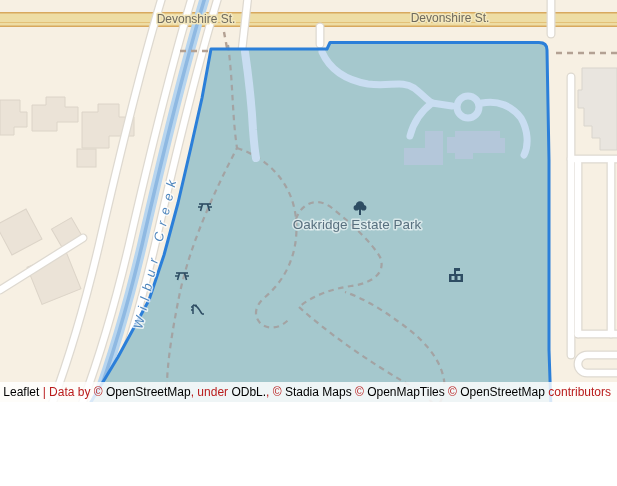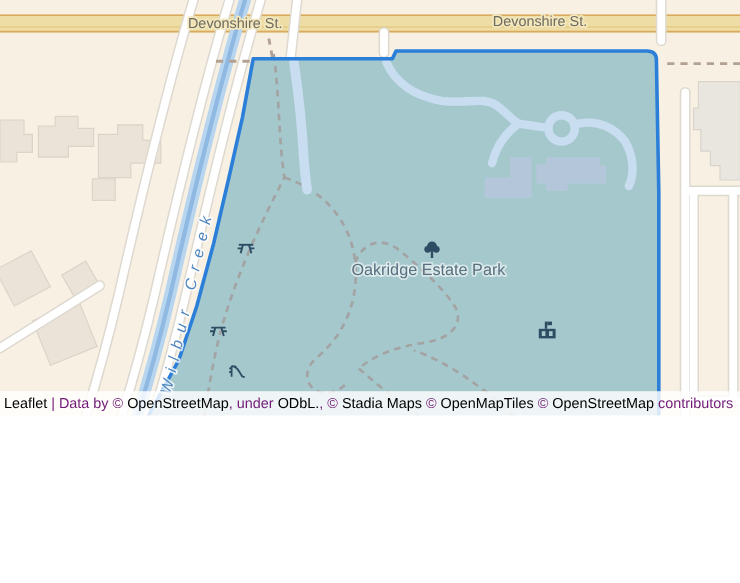--- a/index.html
+++ b/index.html
@@ -1,17 +1,17 @@
 <!DOCTYPE html>
 <html><head>
 <meta charset="utf-8">
 <style>
   html,body{margin:0;padding:0;background:#fff;}
   #map-root{
-    position:relative;width:617px;height:346px;overflow:hidden;
+    position:relative;width:617px;height:402px;overflow:hidden;
     font-family:"Liberation Sans",sans-serif;
     background:#f7f0e3;
   }
   #map-svg{position:absolute;left:0;top:0;}
   
   .street-label{
     font-size:12px;fill:#6e6a5e;
     paint-order:stroke;stroke:#f3e7bd;stroke-width:3px;stroke-linejoin:round;
     text-anchor:middle;
   }
@@ -32,21 +32,21 @@
   
   #attribution{
     position:absolute;right:0;bottom:0;height:20px;line-height:20px;
     background:rgba(255,255,255,0.82);
     padding:0 6px 0 8px;
     font-size:12px;color:#333;
     white-space:pre;
     z-index:10;
   }
   .attr-link{color:#000000;text-decoration:none;cursor:pointer;}
-  .attr-plain{color:#701a75;}
+  .attr-plain{color:#b91c1c;}
 </style>
 </head>
 <body>
 
 <div id="map-root">
   <svg id="map-svg" width="617" height="486" viewBox="0 0 617 486">
 
     <rect x="0" y="0" width="617" height="486" fill="#f7f0e3"></rect>
 
     <g fill="#ebe3d7" stroke="#dcd4c8" stroke-width="1">

